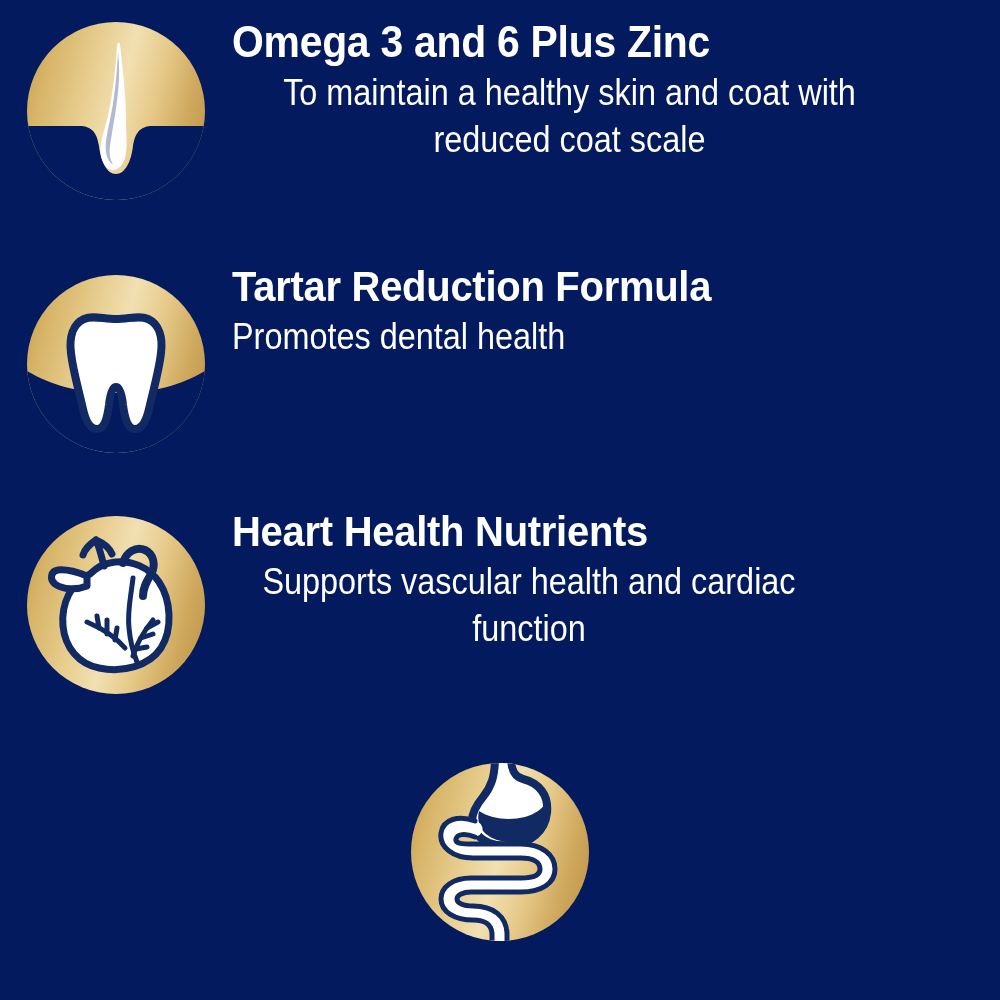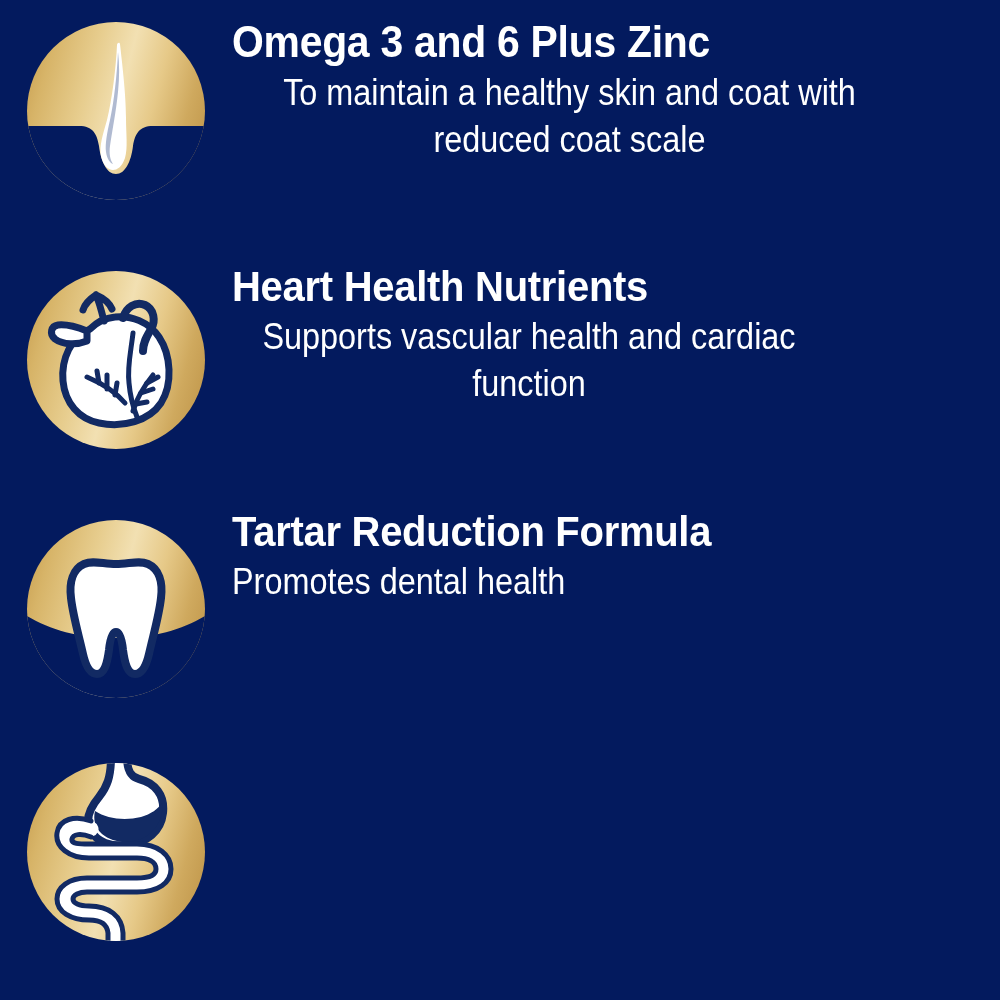--- a/index.html
+++ b/index.html
@@ -21,20 +21,21 @@
     flex-direction: column;
     box-sizing: border-box;
     padding: 12px 0 8px 0;
   }
   .feature-row {
     display: flex;
     flex-direction: row;
     align-items: flex-start;
     height: 250px;
     box-sizing: border-box;
+    justify-content: center;
   }
   .icon-cell {
     width: 232px;
     min-width: 232px;
     display: flex;
     align-items: flex-start;
     justify-content: center;
     padding-top: 10px;
     box-sizing: border-box;
   }
@@ -138,63 +139,20 @@
                    C92.5,55 92.5,42 91,30 Z" fill="#1e3a7a" opacity="0.35"></path>
         </svg>
       </span>
     </div>
     <div class="text-cell">
       <div class="feature-title">Omega 3 and 6 Plus Zinc</div>
       <div class="feature-desc">To maintain a healthy skin and coat with reduced coat scale</div>
     </div>
   </div>
 
-  <div class="feature-row row-2">
-    <div class="icon-cell">
-      <span class="icon-badge">
-        <svg viewBox="0 0 178 178" xmlns="http://www.w3.org/2000/svg" aria-hidden="true">
-          <g fill="#ffffff" stroke="#122a63" stroke-width="7" stroke-linejoin="round" stroke-linecap="round">
-
-            <path d="M63,58
-                     C44,66 34,88 36,110
-                     C38,132 52,148 72,152
-                     C96,157 122,150 134,132
-                     C146,113 144,84 132,66
-                     C122,51 104,44 88,46
-                     C78,47 70,51 63,58 Z"></path>
-
-            <path d="M96,47
-                     C99,36 109,30 118,34
-                     C127,38 129,50 124,58
-                     C120,65 116,71 116,80" fill="none" stroke-width="8"></path>
-
-            <path d="M77,50
-                     C74,38 72,30 69,24
-                     M69,24 C63,28 58,32 56,39
-                     M69,24 C76,27 82,31 85,38" fill="none" stroke-width="7"></path>
-
-            <path d="M60,60 C50,56 40,53 31,54 C24,55 22,63 28,68 C36,74 50,74 60,70 Z"></path>
-          </g>
-
-          <g fill="none" stroke="#122a63" stroke-width="5" stroke-linecap="round">
-            <path d="M106,62 C104,80 100,96 102,112 C103,124 106,136 110,146"></path>
-            <path d="M60,106 C74,112 88,120 98,132"></path>
-            <path d="M72,112 L70,100 M80,118 L80,104 M88,124 L90,112"></path>
-            <path d="M126,104 C118,114 110,126 106,140"></path>
-            <path d="M120,112 L131,106 M114,122 L126,118 M109,133 L120,131"></path>
-          </g>
-        </svg>
-      </span>
-    </div>
-    <div class="text-cell">
-      <div class="feature-title">Heart Health Nutrients</div>
-      <div class="feature-desc">Supports vascular health and cardiac function</div>
-    </div>
-  </div>
-
   <div class="feature-row row-3">
     <div class="icon-cell">
       <span class="icon-badge">
         <svg viewBox="0 0 178 178" xmlns="http://www.w3.org/2000/svg" aria-hidden="true">
 
           <path d="M0,96
                    C24,110 50,118 89,118
                    C128,118 154,110 178,96
                    L178,178 L0,178 Z" fill="#031a5e"></path>
 
@@ -210,20 +168,63 @@
                    C114,154 119,147 122,134
                    C126,116 132,96 134,78
                    C136,62 132,49 121,44
                    C112,40 102,44 89,44 Z" fill="#ffffff" stroke="#122a63" stroke-width="8" stroke-linejoin="round"></path>
         </svg>
       </span>
     </div>
     <div class="text-cell">
       <div class="feature-title">Tartar Reduction Formula</div>
       <div class="feature-desc">Promotes dental health</div>
+    </div>
+  </div>
+
+  <div class="feature-row row-2">
+    <div class="icon-cell">
+      <span class="icon-badge">
+        <svg viewBox="0 0 178 178" xmlns="http://www.w3.org/2000/svg" aria-hidden="true">
+          <g fill="#ffffff" stroke="#122a63" stroke-width="7" stroke-linejoin="round" stroke-linecap="round">
+
+            <path d="M63,58
+                     C44,66 34,88 36,110
+                     C38,132 52,148 72,152
+                     C96,157 122,150 134,132
+                     C146,113 144,84 132,66
+                     C122,51 104,44 88,46
+                     C78,47 70,51 63,58 Z"></path>
+
+            <path d="M96,47
+                     C99,36 109,30 118,34
+                     C127,38 129,50 124,58
+                     C120,65 116,71 116,80" fill="none" stroke-width="8"></path>
+
+            <path d="M77,50
+                     C74,38 72,30 69,24
+                     M69,24 C63,28 58,32 56,39
+                     M69,24 C76,27 82,31 85,38" fill="none" stroke-width="7"></path>
+
+            <path d="M60,60 C50,56 40,53 31,54 C24,55 22,63 28,68 C36,74 50,74 60,70 Z"></path>
+          </g>
+
+          <g fill="none" stroke="#122a63" stroke-width="5" stroke-linecap="round">
+            <path d="M106,62 C104,80 100,96 102,112 C103,124 106,136 110,146"></path>
+            <path d="M60,106 C74,112 88,120 98,132"></path>
+            <path d="M72,112 L70,100 M80,118 L80,104 M88,124 L90,112"></path>
+            <path d="M126,104 C118,114 110,126 106,140"></path>
+            <path d="M120,112 L131,106 M114,122 L126,118 M109,133 L120,131"></path>
+          </g>
+        </svg>
+      </span>
+    </div>
+    <div class="text-cell">
+      <div class="feature-title">Heart Health Nutrients</div>
+      <div class="feature-desc">Supports vascular health and cardiac function</div>
     </div>
   </div>
 
   <div class="feature-row row-4">
     <div class="icon-cell">
       <span class="icon-badge">
         <svg viewBox="0 0 178 178" xmlns="http://www.w3.org/2000/svg" aria-hidden="true">
 
           <path d="M84,-6
                    C84,14 80,24 72,34

